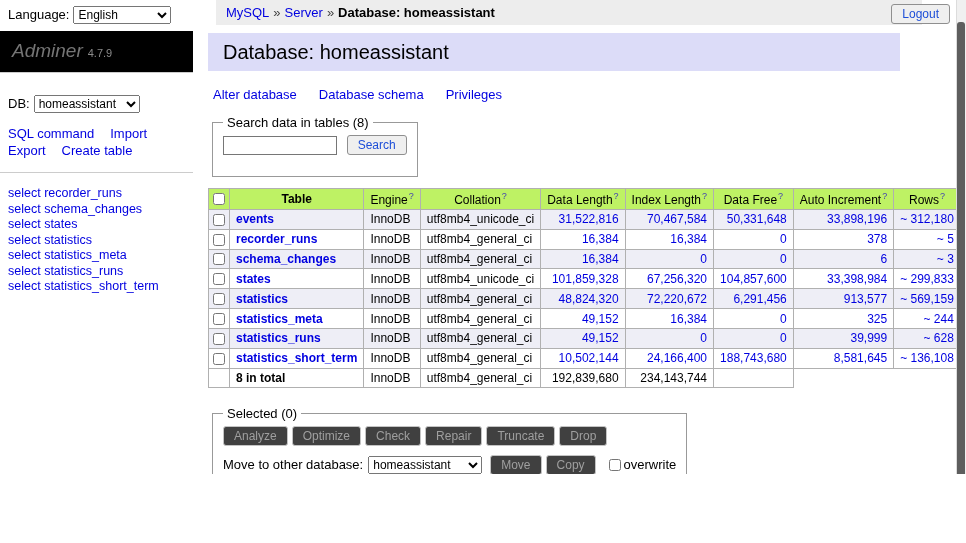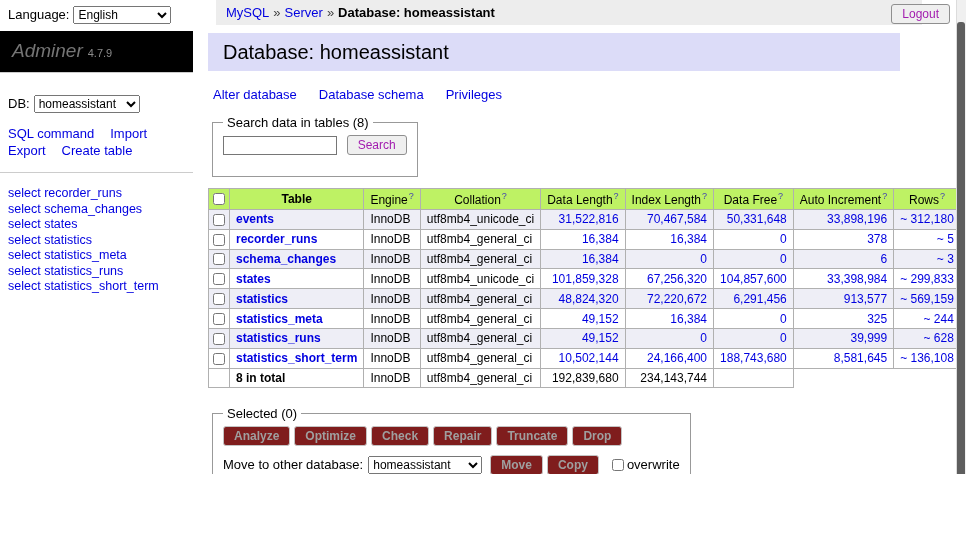--- a/index.html
+++ b/index.html
@@ -26,22 +26,22 @@
   .side-link { display:block; line-height:15.5px; font-size:12.5px; }
 
   
   .breadcrumb { position:absolute; left:216px; top:0; width:706px; height:25px;
     background:#ededed; line-height:25px; padding:0 10px; font-size:13px; }
   .crumb-sep { color:#444; margin:0 4px; }
   .crumb-current { font-weight:bold; }
   .logout-btn { position:absolute; top:4px; right:16px; }
 
   button { font-family:inherit; font-size:12px; padding:2px 10px; border:1px solid #8f8f8f;
-    border-radius:3px; background:#efefef; color:#a21caf; }
-  button:disabled { color:#9f9f9f; border-color:#c4c4c4; background:#7f1d1d;font-weight:bold; }
+    border-radius:3px; background:#efefef; color:#1d4ed8; }
+  button:disabled { color:#9f9f9f; border-color:#c4c4c4; background:#404040; }
 
   
   .page-title { position:absolute; left:208px; top:33px; width:692px; height:38px;
     background:#dcdcf8; margin:0; padding:0 15px; line-height:38px; font-size:20px; font-weight:normal; }
   #content { position:absolute; left:208px; top:71px; width:712px; }
   .actions-row { margin:16px 0 0 5px; }
   .actions-row a { margin-right:22px; }
   h3 { font-size:15px; font-weight:bold; margin:15px 0 0 0; }
 
   fieldset { display:inline-block; border:1px solid #999; margin:13px 0 0 4px; padding:5px 10px 21px; }

